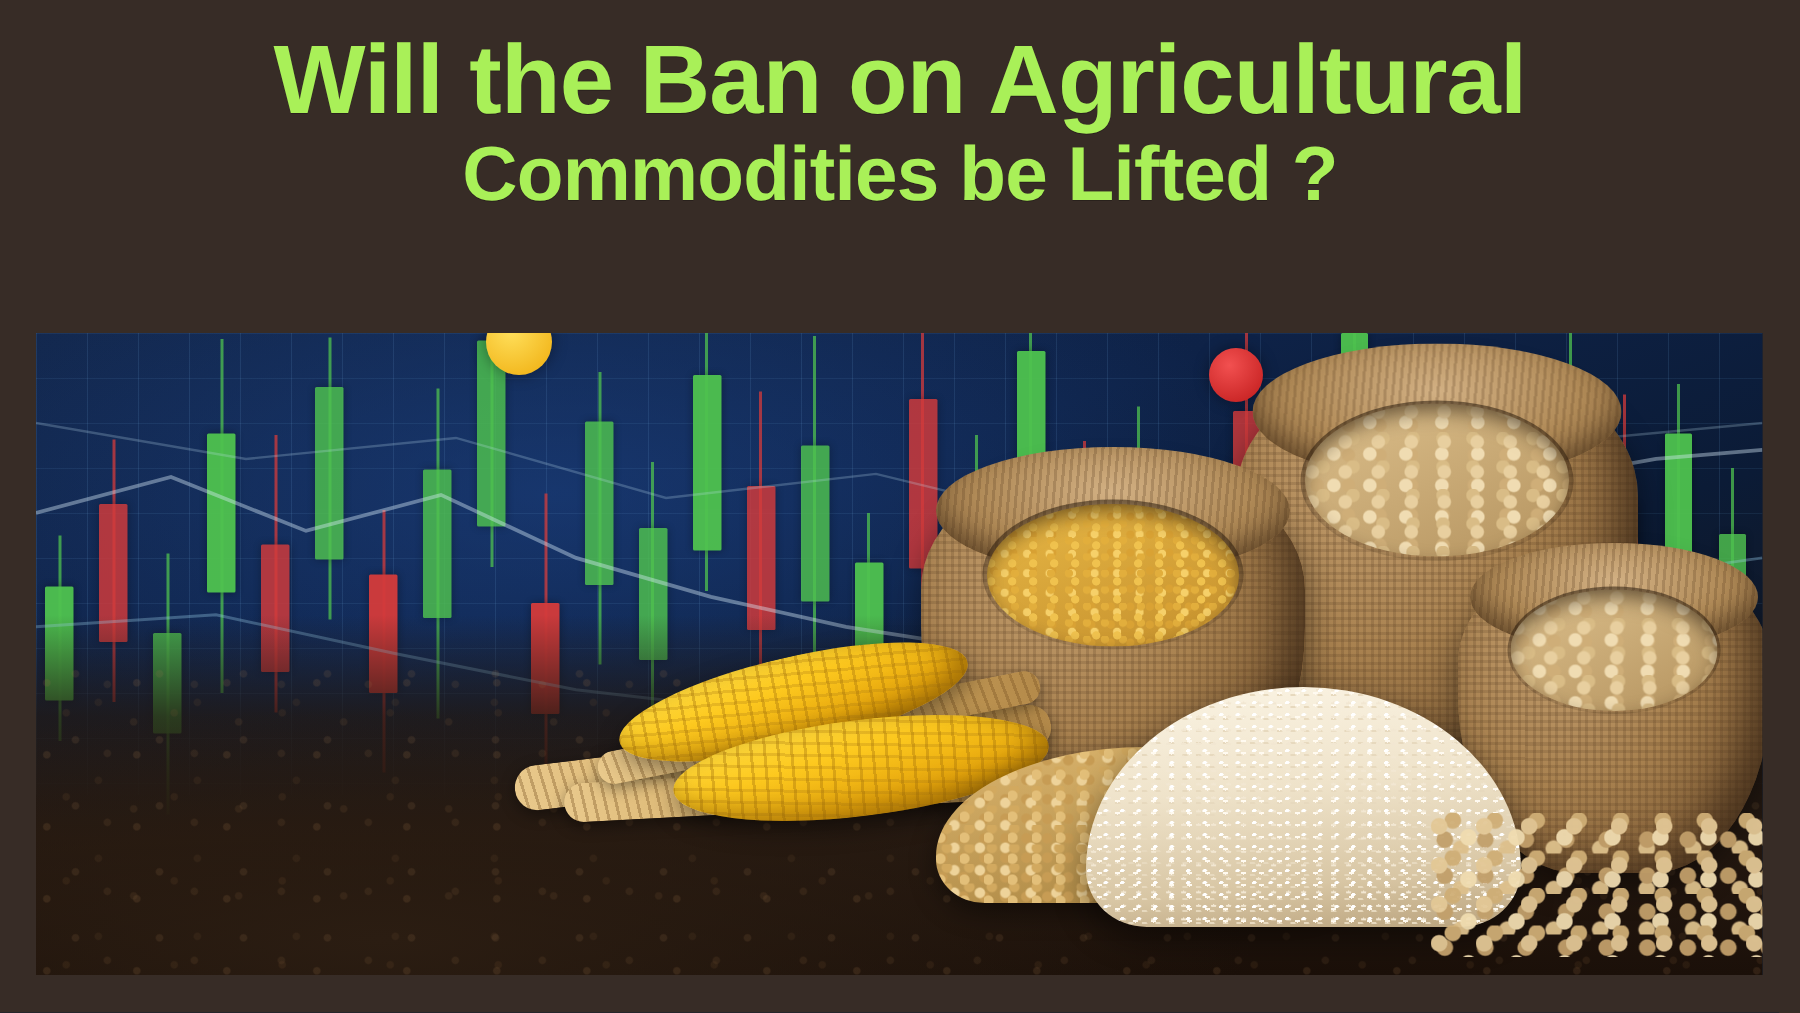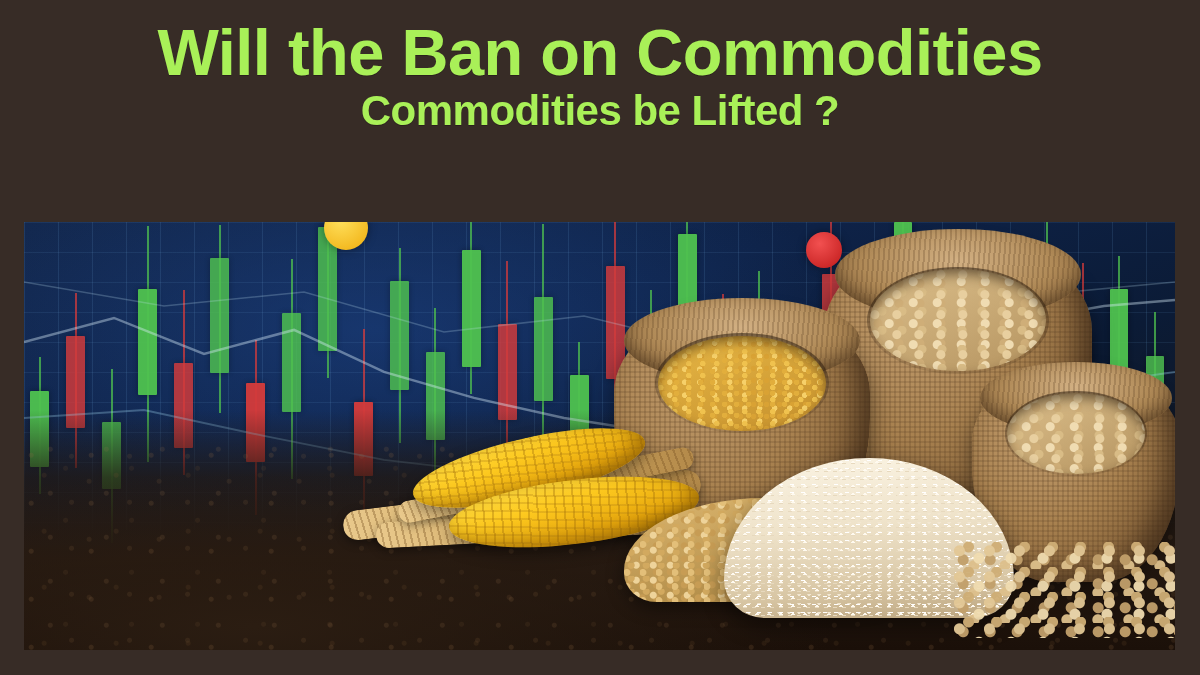--- a/index.html
+++ b/index.html
@@ -21,21 +21,21 @@
   }
   .title-line{
     display:block;
     color:#a9f058;
     font-weight:bold;
     font-size:65px;
     letter-spacing:-0.5px;
     white-space:nowrap;
     text-shadow:0 1px 0 rgba(0,0,0,.25);
   }
-  .title-line.l2{font-size:42px;}
+  .title-line.l2{font-size:51px;}
 
   
   .photo{
     position:absolute;left:24px;top:222px;width:1151px;height:428px;
     overflow:hidden;
     background:#0d1a33;
   }
   .layer{position:absolute;inset:0;}
 
   
@@ -197,21 +197,21 @@
     opacity:.95;
   }
   .sr-only{position:absolute;width:1px;height:1px;overflow:hidden;clip:rect(0,0,0,0);}
 </style>
 </head>
 <body>
 
 <div class="banner">
 
   <div class="title-block">
-    <span class="title-line l1">Will the Ban on Commodities</span>
+    <span class="title-line l1">Will the Ban on Agricultural</span>
     <span class="title-line l2">Commodities be Lifted ?</span>
   </div>
 
   <div class="photo">
 
     <div class="layer chart-bg"></div>
     <div class="grid"></div>
 
     <div class="candles" id="candle-host">
         <div class="candle" style="left: 0.5625%; width: 1.625%; height: 100%;">

